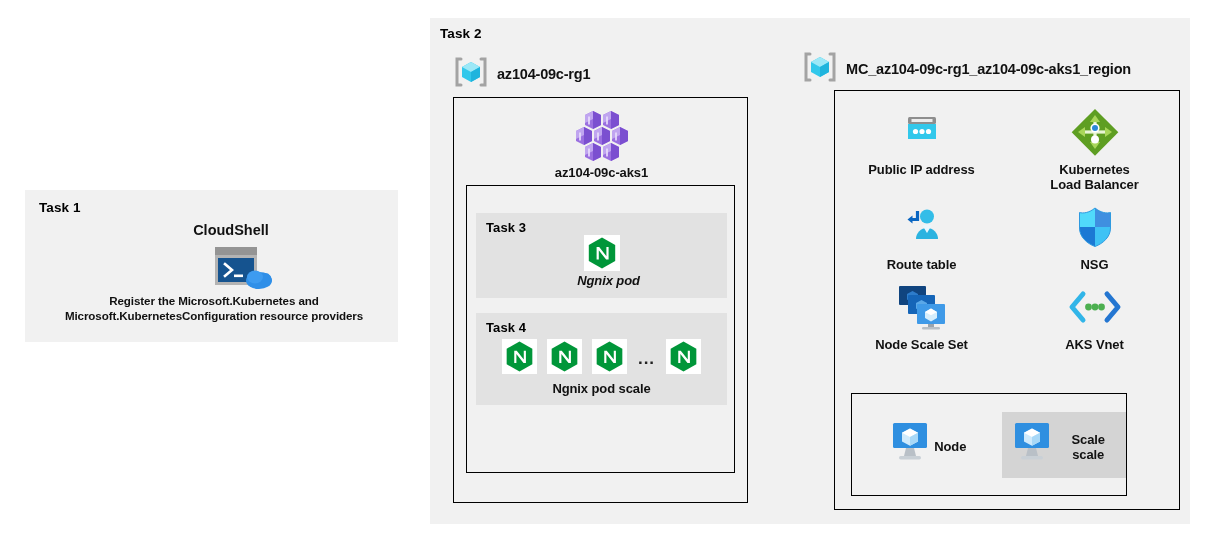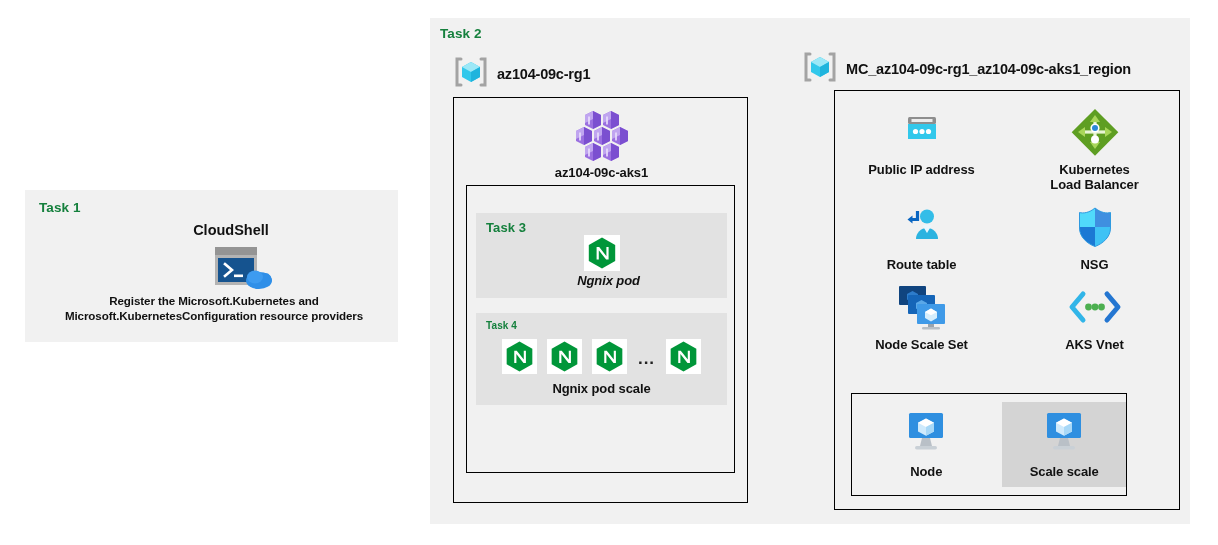--- a/index.html
+++ b/index.html
@@ -6,21 +6,21 @@
   body{
     width:1218px;height:545px;position:relative;overflow:hidden;
     font-family:"Liberation Sans","DejaVu Sans",sans-serif;
     -webkit-font-smoothing:antialiased;
   }
   .abs{position:absolute;}
 
   
   .task-panel{background:#f1f1f1;}
   .task-label{
-    color:#15803d;font-weight:bold;font-size:13.5px;letter-spacing:.1px;
+    color:#000000;font-weight:bold;font-size:13.5px;letter-spacing:.1px;
   }
   .box-outline{background:#f1f1f1;border:1.6px solid #000000;box-sizing:border-box;}
   .inner-grey{background:#e2e2e2;}
   .caption{
     color:#111111;font-weight:bold;font-size:13px;text-align:center;
     line-height:15px;letter-spacing:-.1px;
   }
   .rg-title{color:#111111;font-weight:bold;font-size:14.5px;letter-spacing:-.2px;}
 
   
@@ -42,37 +42,37 @@
   #aks-icon-wrap{position:absolute;left:0;top:12px;width:295px;display:flex;justify-content:center;}
   #aks-caption{position:absolute;left:0;top:67px;width:295px;}
   #aks-inner{left:466px;top:185px;width:269px;height:288px;}
 
   #task3{position:absolute;left:9px;top:27px;width:251px;height:85px;}
   #task3 .task-label{position:absolute;left:10px;top:7px;font-size:13px;}
   #task3-icon{position:absolute;left:0;top:22px;width:251px;display:flex;justify-content:center;}
   #task3-cap{position:absolute;left:7px;top:60px;width:251px;font-style:italic;}
 
   #task4{position:absolute;left:9px;top:127px;width:251px;height:92px;}
-  #task4 .task-label{position:absolute;left:10px;top:7px;font-size:10px;}
+  #task4 .task-label{position:absolute;left:10px;top:7px;font-size:13px;}
   #task4-row{position:absolute;left:0;top:26px;width:251px;display:flex;
     justify-content:center;align-items:center;gap:10px;}
   #task4-cap{position:absolute;left:0;top:68px;width:251px;}
   .ellipsis{font-weight:bold;font-size:17px;color:#222;letter-spacing:1px;
     line-height:10px;padding:0 1px;}
 
   
   #rg2-box{left:802px;top:90px;width:346px;height:420px;margin-left:32px;}
   .icon-grid{position:absolute;left:0;top:14px;width:346px;
     display:grid;grid-template-columns:1fr 1fr;row-gap:8px;}
   .grid-cell{display:flex;flex-direction:column;align-items:center;justify-content:flex-start;}
   .grid-cell .ic{height:54px;display:flex;align-items:center;justify-content:center;}
   .grid-cell .caption{margin-top:3px;}
   #node-subbox{position:absolute;left:16px;top:302px;width:276px;height:103px;
     border:1.6px solid #000;box-sizing:border-box;display:flex;align-items:center;}
-  .node-cell{display:flex;flex-direction:column;align-items:center;justify-content:center;}
+  .node-cell{display:flex;flex-direction:row;align-items:center;justify-content:center;}
   #node-cell-a{width:120px;margin-left:16px;}
   #node-cell-b{width:115px;margin-left:18px;background:#d4d4d4;padding:8px 6px 8px 6px;}
 </style>
 </head>
 <body>
 
 <div class="abs task-panel" id="task1">
   <div class="task-label">Task 1</div>
 
   <div id="cloudshell-title">CloudShell</div>

